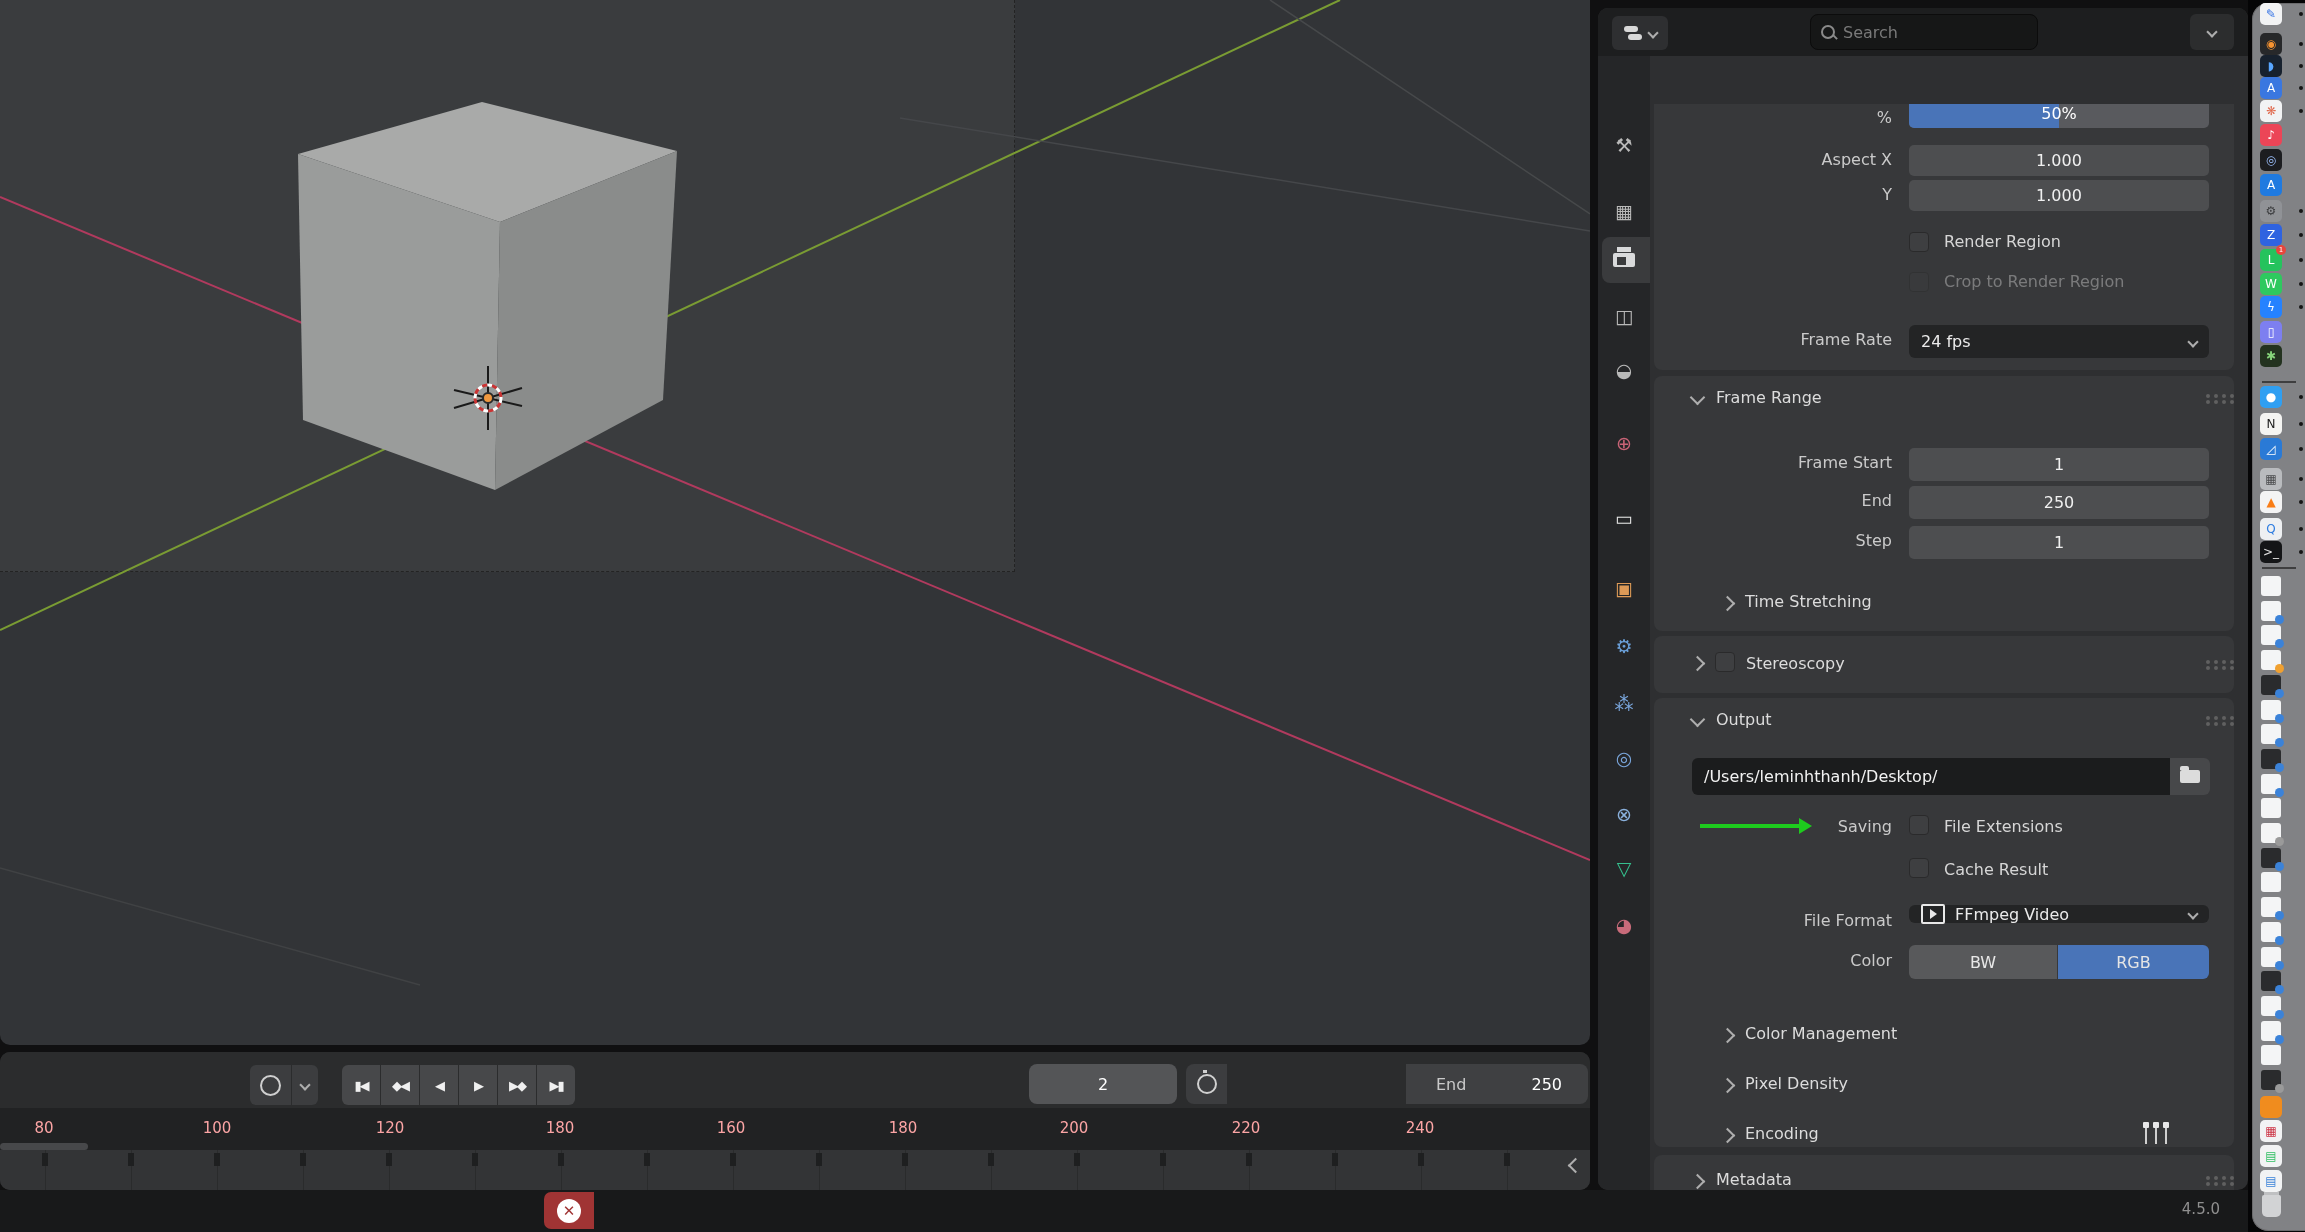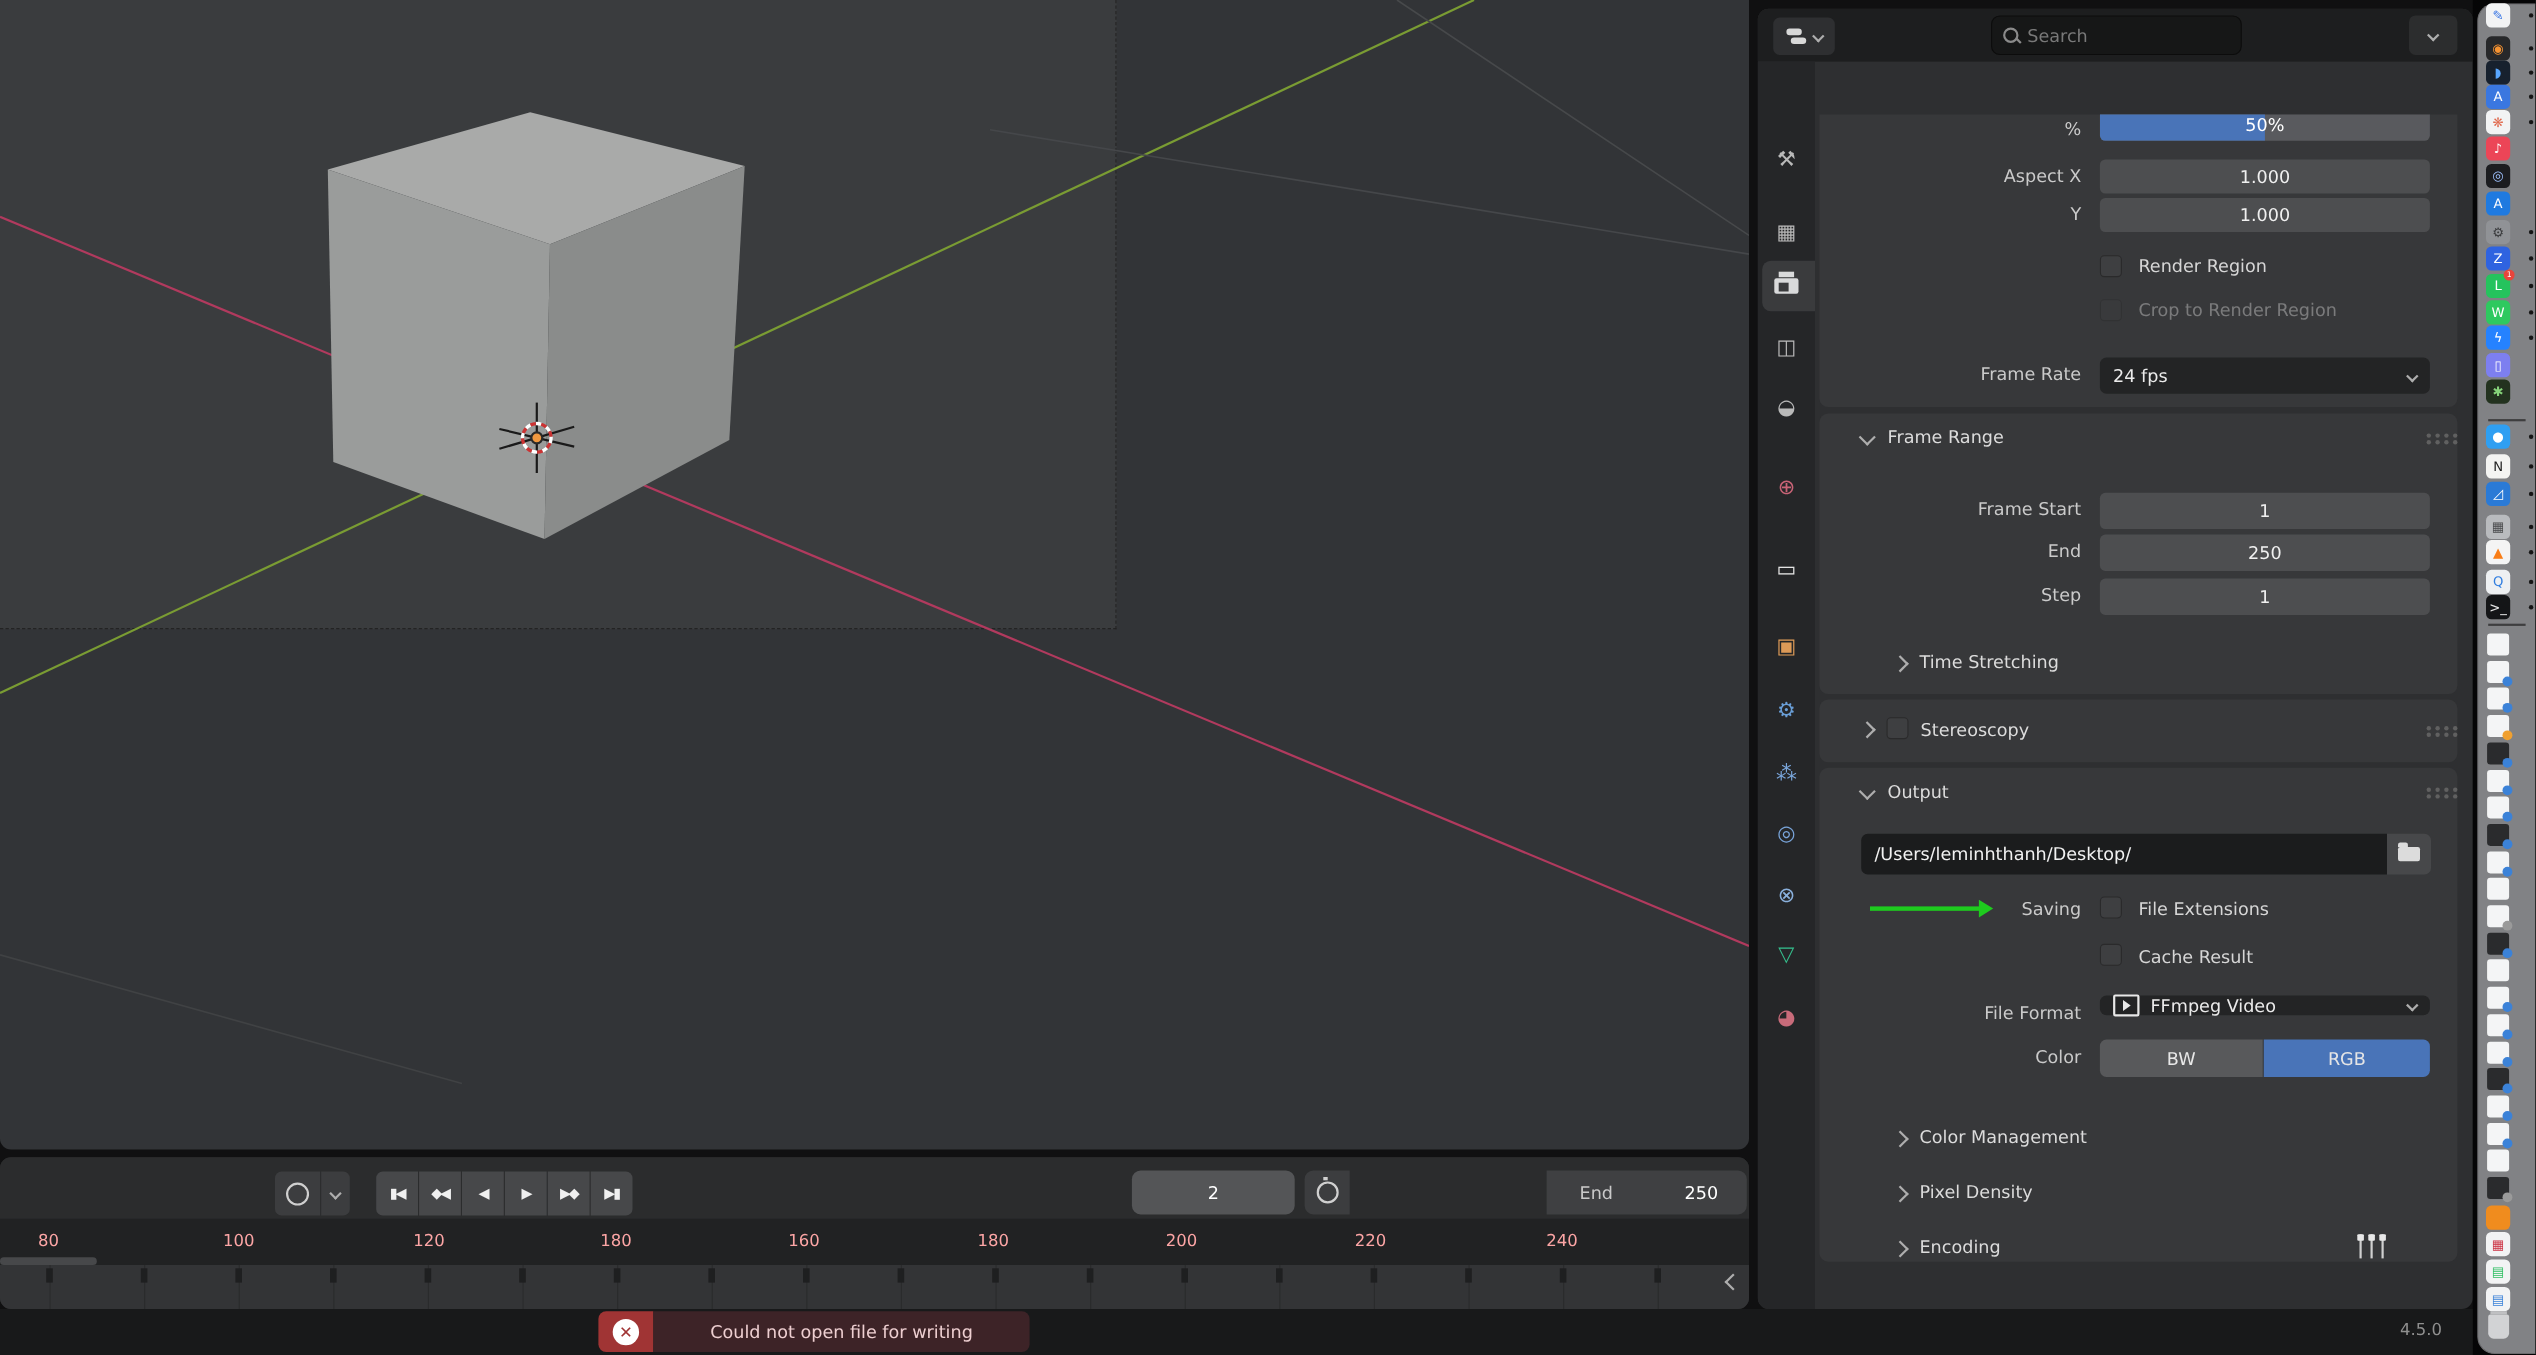--- a/index.html
+++ b/index.html
@@ -231,23 +231,20 @@
         <div class="chtick" style="left: 1507px;"></div>
       </div>
     <div id="hscroll" class="abs"></div>
     <div id="tl-collapse" class="abs"><span class="chev left"></span></div>
   </div>
 
   <div id="statusbar" class="abs">
     <div id="err-icon-box" class="abs">
       <span class="err-circle">✕</span>
     </div>
-    <div id="err-msg-box" class="abs">
-      <span>Could not open file for writing</span>
-    </div>
     <div id="version" class="abs">4.5.0</div>
   </div>
 
   <div id="props" class="abs">
     <div id="props-header" class="abs">
       <div id="editor-type-btn" class="abs">
         <span class="props-glyph"></span>
         <span class="chev down sm"></span>
       </div>
       <div id="search-box" class="abs">
@@ -368,20 +365,25 @@
         <div class="ph-title" style="left:91px;top:376px">Pixel Density</div>
         <span class="chev right abs" style="left:68px;top:432px"></span>
         <div class="ph-title" style="left:91px;top:426px">Encoding</div>
         <div class="mixer" style="left:489px;top:424px">
           <i style="left:2px"></i>
             <i style="left:12px"></i>
             <i style="left:22px"></i>
         </div>
       </div>
 
+      <div class="block" style="top:1099px;height:50px">
+        <span class="chev right abs" style="left:38px;top:21px"></span>
+        <div class="ph-title" style="left:62px;top:15px">Metadata</div>
+        <div class="grip" style="top:21px"></div>
+      </div>
 
     </div>
   </div>
 
   <div id="desktop-strip" class="abs"></div>
   <div id="dock" class="abs">
       <div class="dock-item" style="top: 10px; background: rgb(242, 243, 244); color: rgb(47, 111, 228);">✎</div>
       <span class="dock-dot" style="top: 10px;"></span>
       <div class="dock-item" style="top: 40px; background: rgb(39, 40, 42); color: rgb(247, 147, 49);">◉</div>
       <span class="dock-dot" style="top: 40px;"></span>

